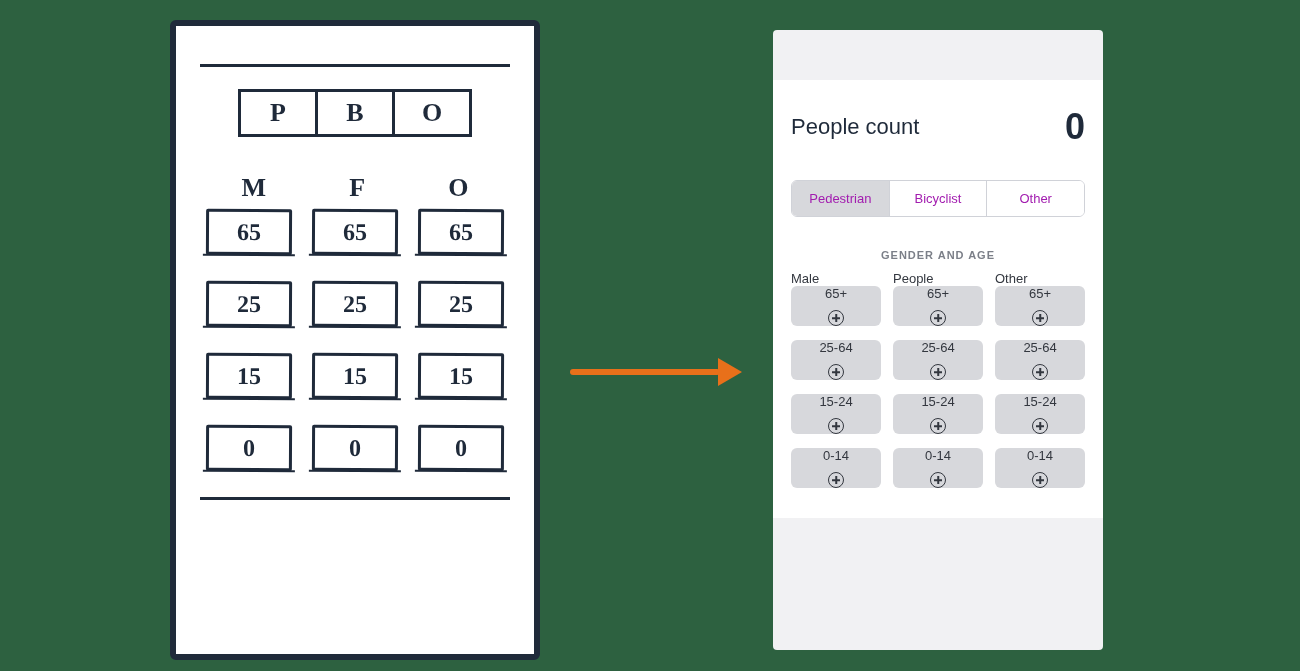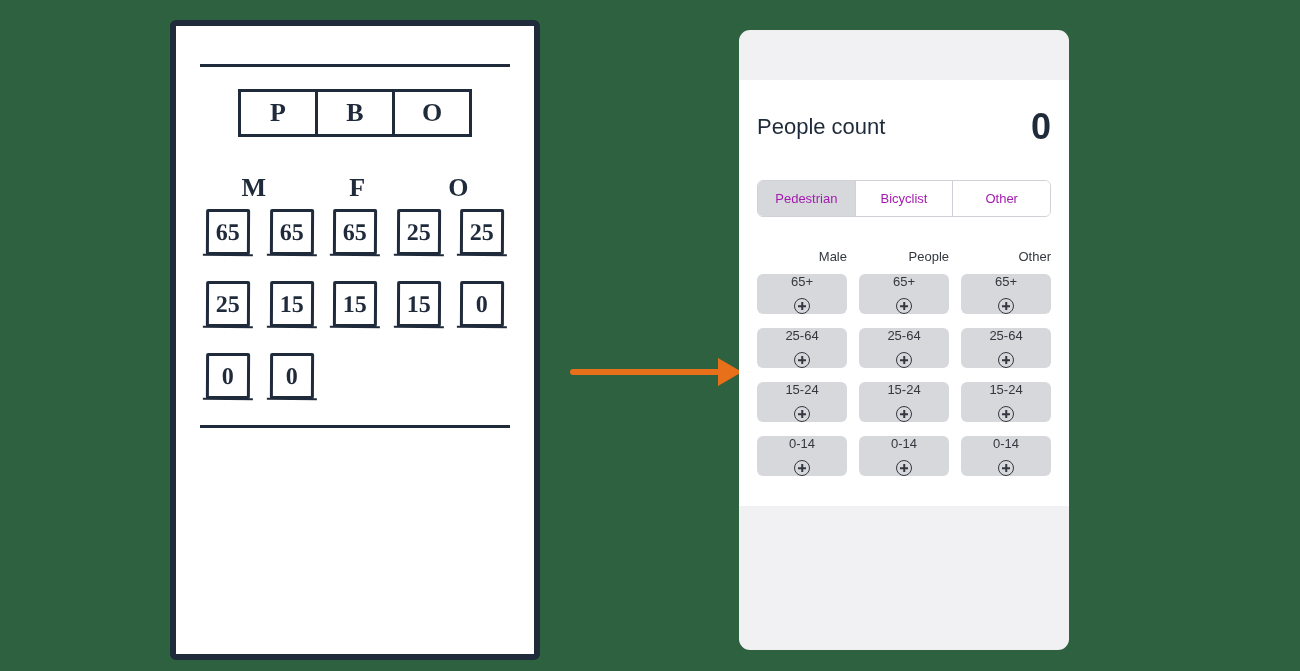--- a/index.html
+++ b/index.html
@@ -57,21 +57,21 @@
   .mfo {
     display: flex;
     justify-content: space-around;
     font-size: 26px;
     font-weight: 700;
     margin-bottom: 6px;
   }
 
   .sketch-grid {
     display: grid;
-    grid-template-columns: repeat(5, 1fr);
+    grid-template-columns: repeat(3, 1fr);
     column-gap: 20px;
     row-gap: 26px;
     padding: 0 6px;
   }
   .sbox {
     height: 46px;
     border: 3px solid #1f2a3a;
     display: flex;
     align-items: center;
     justify-content: center;
@@ -112,26 +112,26 @@
     width: 0; height: 0;
     border-top: 14px solid transparent;
     border-bottom: 14px solid transparent;
     border-left: 24px solid #e8701a;
     margin-left: -2px;
   }
 
   
   .phone {
     position: absolute;
-    left: 739px;
+    left: 773px;
     top: 30px;
     width: 330px;
     height: 620px;
     background: #f1f1f3;
-    border-radius: 11px;
+    border-radius: 4px;
     overflow: hidden;
     color: #1f2a3a;
   }
   .phone .content {
     background: #fff;
     margin-top: 50px;
     padding: 26px 18px 30px 18px;
   }
   .header-row {
     display: flex;
@@ -166,24 +166,23 @@
     color: #a21caf;
     background: #fff;
   }
   .seg .opt.active { background: #d7d8dc; font-weight: 500; }
   .seg .opt + .opt { border-left: 1px solid #d0d2d8; }
 
   .col-heads {
     display: grid;
     grid-template-columns: repeat(3, 1fr);
     column-gap: 12px;
-    text-align: right;
+    text-align: left;
     font-size: 13px;
     color: #33373f;
-    margin-bottom: 10px;
   }
   .age-grid {
     display: grid;
     grid-template-columns: repeat(3, 1fr);
     column-gap: 12px;
     row-gap: 14px;
   }
   .chip {
     background: #d7d8dc;
     border-radius: 6px;
@@ -258,20 +257,21 @@
       <div class="title">People count</div>
       <div class="count">0</div>
     </div>
 
     <div class="seg">
       <div class="opt active">Pedestrian</div>
       <div class="opt">Bicyclist</div>
       <div class="opt">Other</div>
     </div>
 
+    <div class="section-label">GENDER AND AGE</div>
     <div class="col-heads">
       <div>Male</div>
       <div>People</div>
       <div>Other</div>
     </div>
 
     <div class="age-grid">
 
       <div class="chip">
           <span>65+</span>

